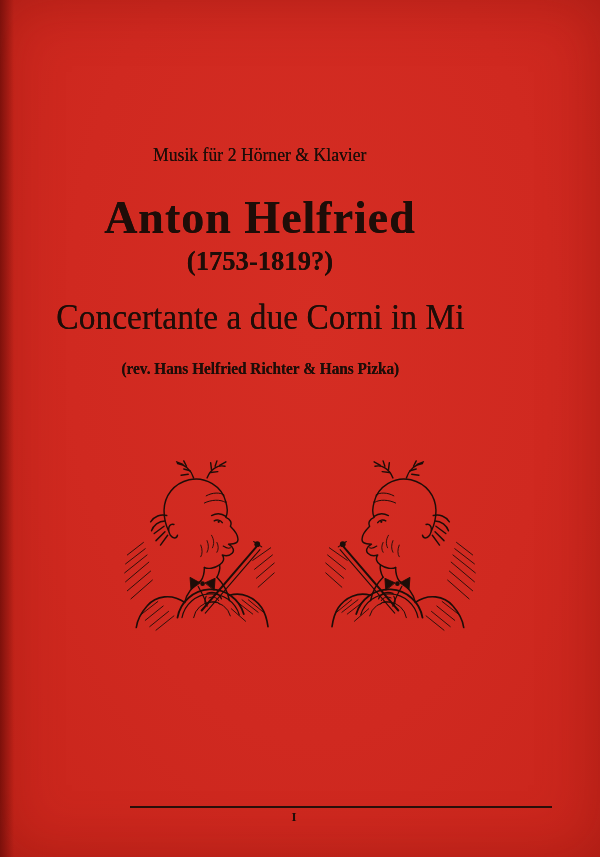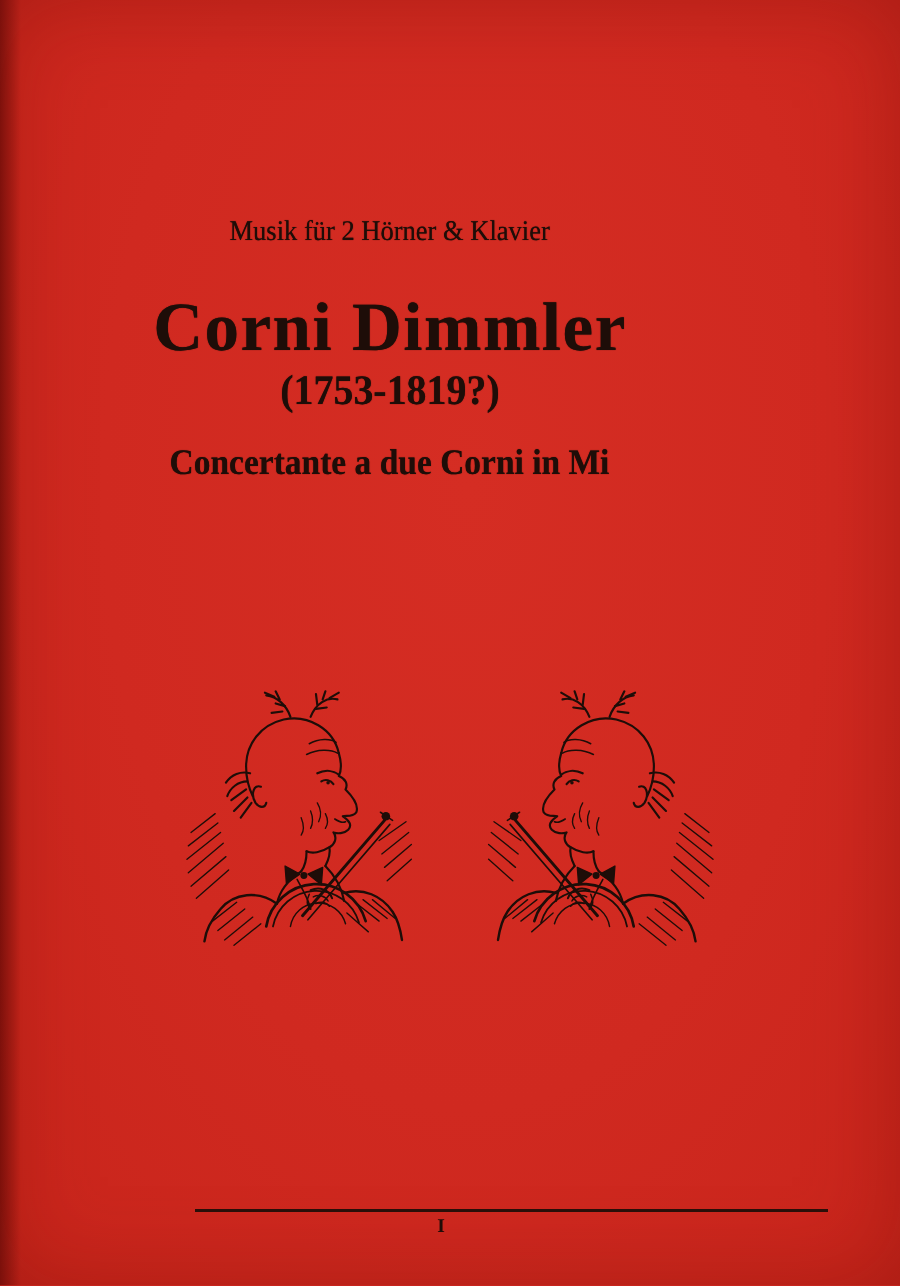--- a/index.html
+++ b/index.html
@@ -33,21 +33,21 @@
   .tline{
     position:absolute;left:0;width:520px;text-align:center;white-space:nowrap;
     text-shadow:0 0 .6px #2a120c;
   }
   .tline .inner{display:inline-block;transform-origin:50% 50%;}
   .series{top:144px;font-size:19px;text-align:center;}
   .series .inner{transform:scaleX(.93);}
   .composer{top:191px;font-size:46px;font-weight:bold;letter-spacing:1px;}
   .dates{top:245px;font-size:28px;font-weight:bold;}
   .dates .inner{transform:scaleX(.95);}
-  .worktitle{top:296px;font-size:24px;font-weight:bold;}
+  .worktitle{top:296px;font-size:36px;font-weight:normal;}
   .worktitle .inner{transform:scaleX(.93);}
   .worksub{top:330px;font-size:27px;font-weight:bold;}
   .worksub .inner{transform:scaleX(.88);}
   .revcredit{top:359px;font-size:17px;font-weight:bold;}
   .revcredit .inner{transform:scaleX(.90);}
   .figure{position:absolute;top:460px;width:166px;height:172px;}
   .figure.left{left:116px;}
   .figure.right{left:318px;transform:scaleX(-1);}
   .footer-rule{
     position:absolute;left:130px;top:806px;width:422px;height:2px;
@@ -62,32 +62,35 @@
 <body>
 
 <div class="page">
 
 
   <div class="tline series">
     <span class="inner">Musik für 2 Hörner &amp; Klavier</span>
   </div>
 
   <div class="tline composer">
-    <span class="inner">Corni Dimmler</span>
+    <span class="inner">Anton Helfried</span>
   </div>
 
   <div class="tline dates">
     <span class="inner">(1753-1819?)</span>
   </div>
 
   <div class="tline worktitle">
     <span class="inner">Concertante a due Corni in Mi</span>
   </div>
 
 
+  <div class="tline revcredit">
+    <span class="inner">(rev. Hans Helfried Richter &amp; Hans Pizka)</span>
+  </div>
 
   <svg class="figure left" viewBox="0 0 172 192" preserveAspectRatio="xMidYMid meet">
     <g id="hornist" fill="none" stroke="#1e0d08" stroke-width="1.6" stroke-linecap="round" stroke-linejoin="round">
 
       <path d="M116,47 C112,29 93,18 75,22 C58,26 47,40 47,57 C47,65 49,73 52,79"></path>
 
       <path d="M116,47 C118,54 118,60 116,64 C121,66 123,70 121,74 C127,80 131,86 129,91 C126,95 121,93 119,94 C124,97 126,101 123,104 C120,107 115,107 112,106 C115,110 113,115 109,117 C103,121 96,122 92,120"></path>
 
       <path d="M100,62 C106,59 112,60 116,63"></path>
       <path d="M103,68 C106,66 110,67 112,70"></path>

